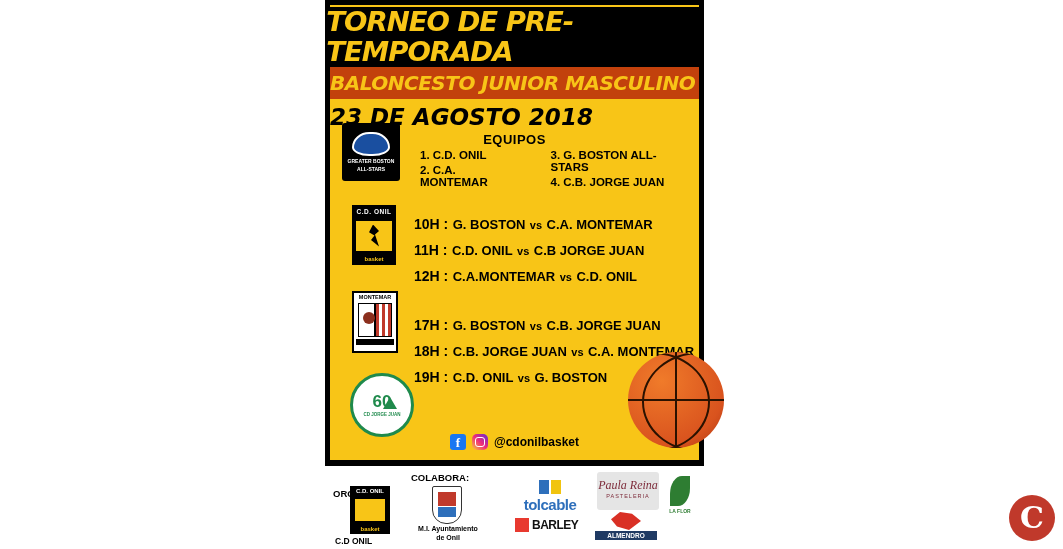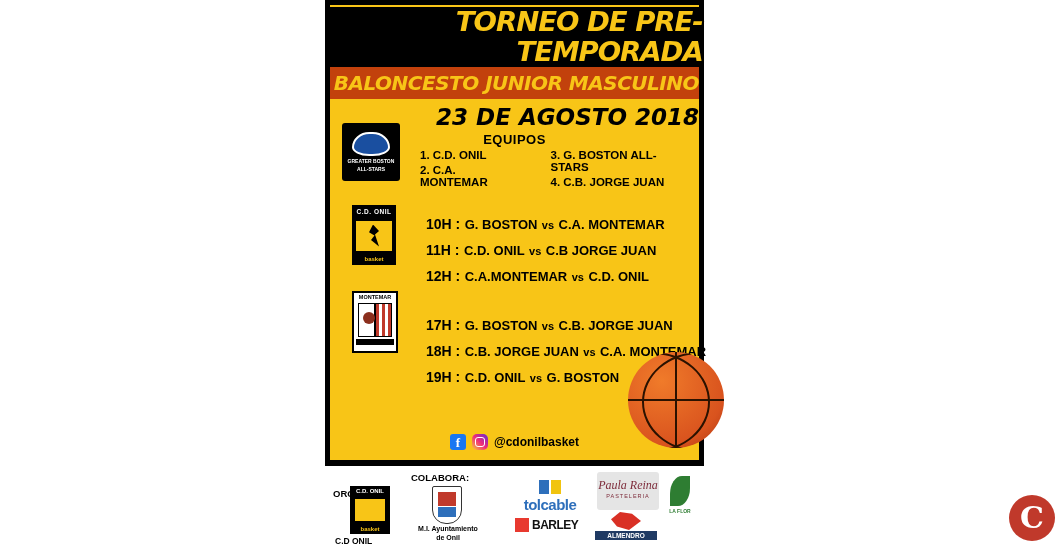--- a/index.html
+++ b/index.html
@@ -17,21 +17,21 @@
     padding:5px 5px 6px 5px;
   }
   #poster-inner{
     width:100%;height:100%;background:#f5c518;
     background:#f8c517;
     position:relative;
     box-sizing:border-box;
   }
   
   .title-wrap{
-    position:absolute;left:0;top:2px;width:100%;text-align:right;
+    position:absolute;left:0;top:2px;width:100%;text-align:left;
   }
   .title1{
     font-family:"DejaVu Sans", sans-serif;
     font-weight:bold;font-style:italic;
     font-size:27px;letter-spacing:-1px;
     color:#f8c517;
     -webkit-text-stroke:0;
     text-shadow:
       2px 0 0 #000,-2px 0 0 #000,0 2px 0 #000,0 -2px 0 #000,
       1px 1px 0 #000,-1px -1px 0 #000,1px -1px 0 #000,-1px 1px 0 #000;
@@ -86,21 +86,21 @@
   .mm-l:after{content:"";position:absolute;left:4px;top:8px;width:12px;height:12px;border-radius:50%;background:#8b2f1d;}
   .mm-r{width:50%;height:100%;background:repeating-linear-gradient(90deg,#c0392b 0 3px,#fff 3px 6px);border:1px solid #000;box-sizing:border-box;}
   .mm-bar{width:38px;height:6px;background:#000;margin-top:2px;}
   .logo-jorge{top:368px;left:20px;width:58px;height:58px;border-radius:50%;background:#fff;border:3px solid #1f8a4c;
     display:flex;flex-direction:column;align-items:center;justify-content:center;}
   .jj-60{font-size:17px;font-weight:bold;color:#1f8a4c;line-height:15px;}
   .jj-tree{width:0;height:0;border-left:7px solid transparent;border-right:7px solid transparent;border-bottom:12px solid #1f8a4c;margin-top:-12px;margin-left:16px;}
   .jj-txt{font-size:4.5px;font-weight:bold;color:#1f8a4c;margin-top:3px;}
   
   .match{
-    position:absolute;left:96px;font-weight:bold;color:#000;white-space:nowrap;
+    position:absolute;left:84px;font-weight:bold;color:#000;white-space:nowrap;
   }
   .mtime{font-size:14px;}
   .mvs{font-size:11px;}
   .mteam{font-size:13px;}
   
   .social{
     position:absolute;left:0;bottom:10px;width:100%;
     display:flex;align-items:center;justify-content:center;gap:6px;
   }
   .fb{width:16px;height:16px;background:#1877f2;border-radius:3px;color:#fff;font-weight:bold;font-size:13px;
@@ -196,20 +196,25 @@
 
     <div class="logo logo-montemar">
       <div class="mm-top">MONTEMAR</div>
       <div class="mm-shield">
         <div class="mm-l"></div>
         <div class="mm-r"></div>
       </div>
       <div class="mm-bar"></div>
     </div>
 
+    <div class="logo logo-jorge">
+      <div class="jj-60">60</div>
+      <div class="jj-tree"></div>
+      <div class="jj-txt">CD JORGE JUAN</div>
+    </div>
 
     <div class="match" style="top:210px">
       <span class="mtime">10H :</span>
       <span class="mteam">G. BOSTON</span>
       <span class="mvs">vs</span>
       <span class="mteam">C.A. MONTEMAR</span>
     </div>
     <div class="match" style="top:236px">
       <span class="mtime">11H :</span>
       <span class="mteam">C.D. ONIL</span>

